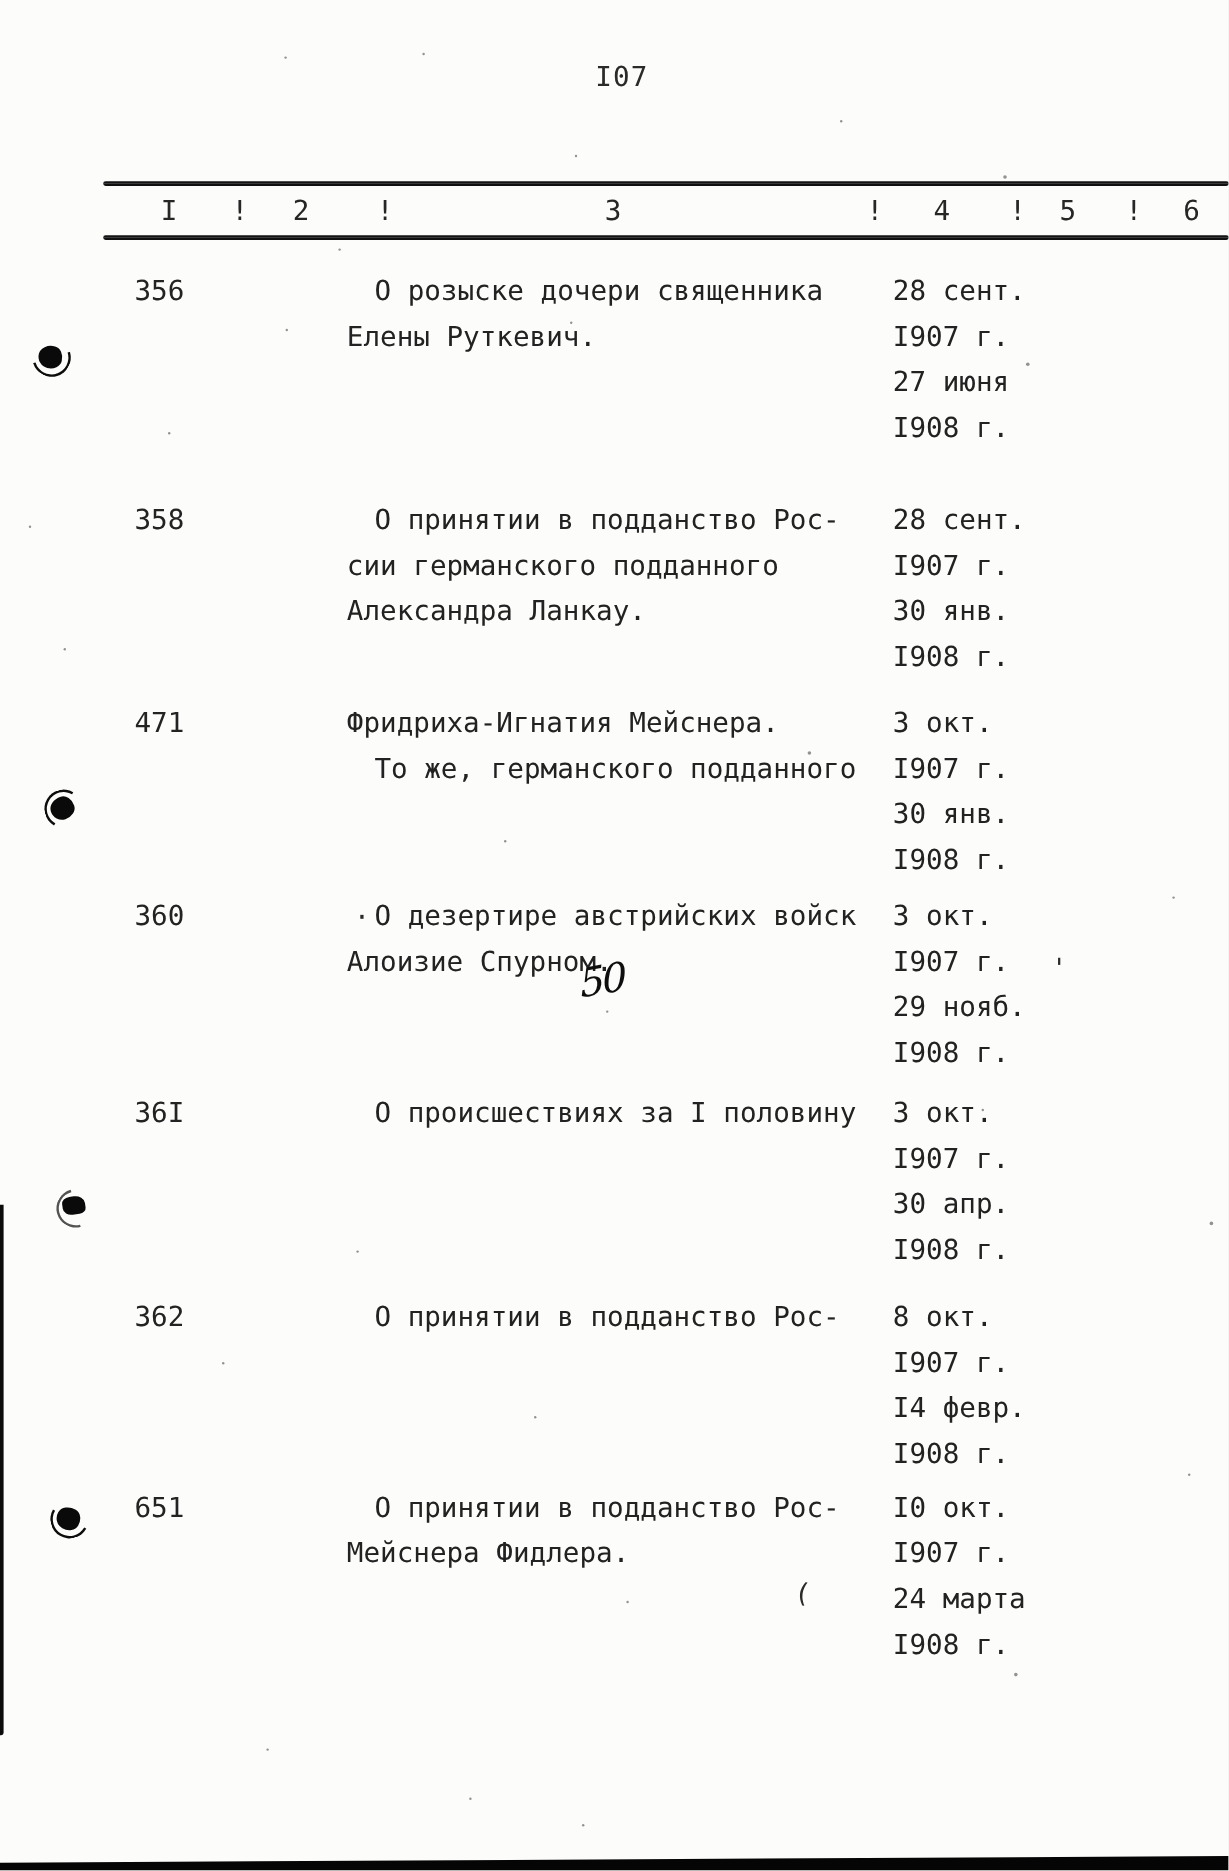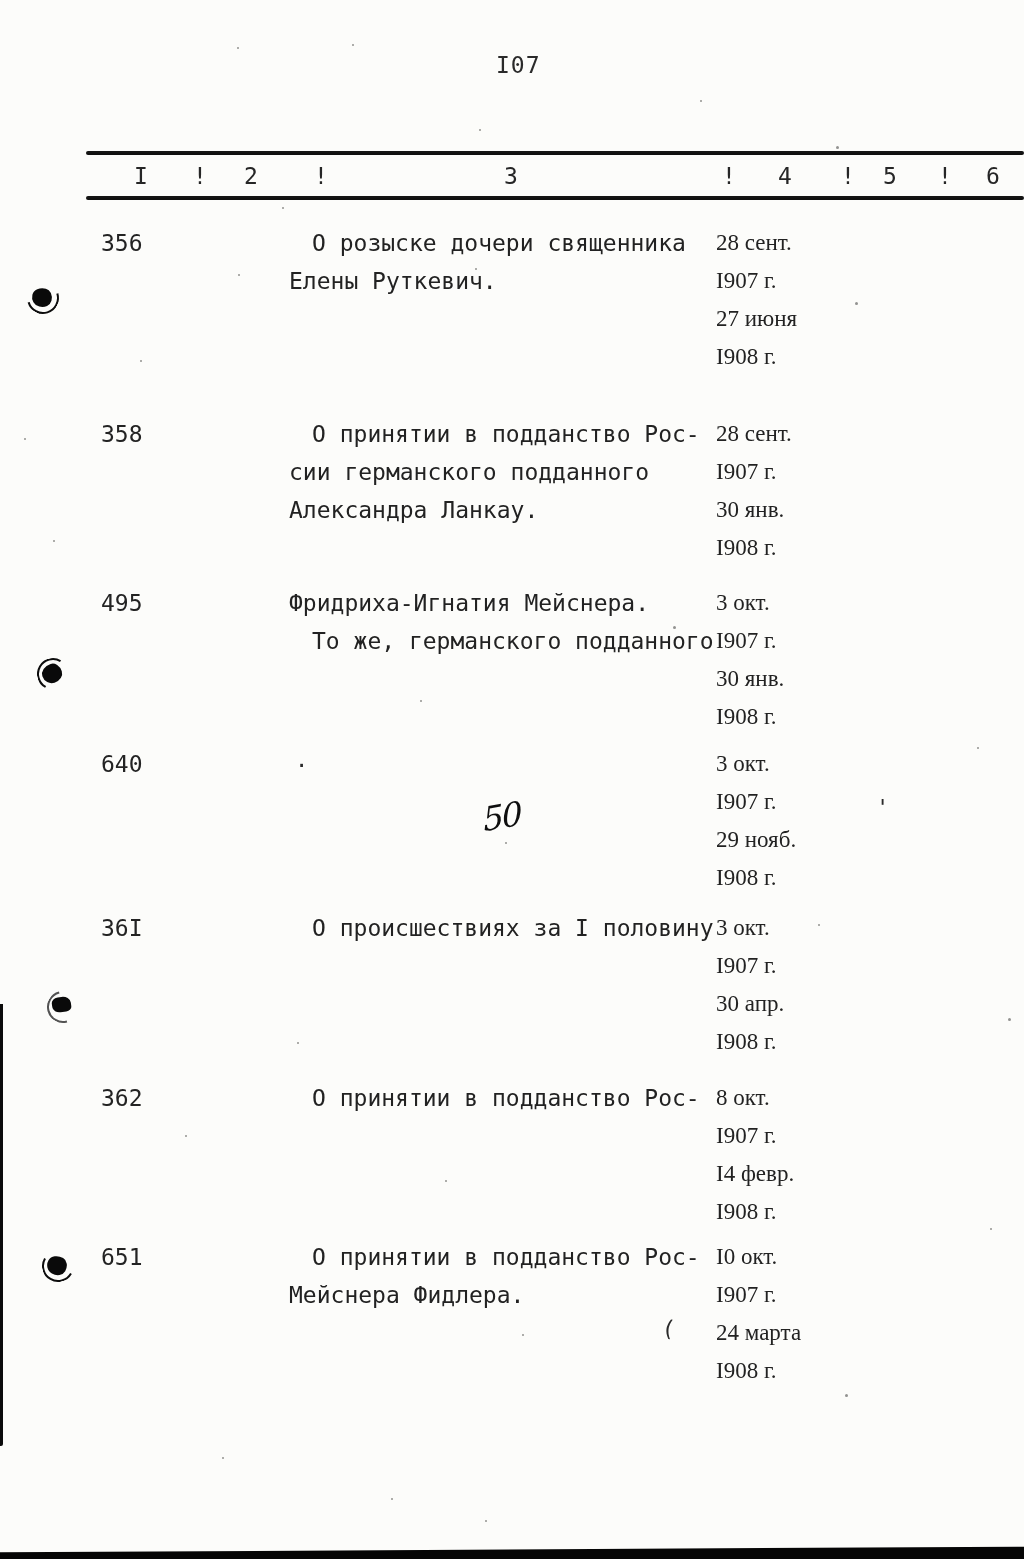--- a/index.html
+++ b/index.html
@@ -18,23 +18,23 @@
   }
   .rule{
     position:absolute;left:86px;width:938px;height:4px;
     background:linear-gradient(to bottom,#141414 0 45%,#3a3a3a 45% 60%,#101010 60% 100%);
     border-radius:2px;
   }
   .hlabel{
     position:absolute;top:159px;font-size:23px;line-height:34px;color:#262626;
   }
   .row{position:absolute;left:0;width:1024px;height:160px;}
-  .num{position:absolute;left:101px;top:0;font-size:23px;line-height:38px;color:#232323;}
+  .num{position:absolute;left:112px;top:0;font-size:23px;line-height:38px;color:#232323;}
   .desc{position:absolute;left:289px;top:0;width:450px;}
-  .dates{position:absolute;left:716px;top:0;width:150px;font-family:Liberation Serif, serif;}
+  .dates{position:absolute;left:744px;top:0;width:150px;}
   .line{height:38px;line-height:38px;font-size:23px;white-space:nowrap;color:#222;}
   .indent{padding-left:23px;}
   .handwritten{
     position:absolute;
     font-family:"DejaVu Serif", serif;
     font-style:italic;
     font-size:33px;
     color:#0e0e0e;
     transform:rotate(-10deg) skewX(-6deg);
     letter-spacing:-2px;
@@ -105,36 +105,40 @@
     </div>
     <div class="dates">
       <div class="line">28 сент.</div>
       <div class="line">I907 г.</div>
       <div class="line">30 янв.</div>
       <div class="line">I908 г.</div>
     </div>
   </div>
 
   <div class="row" style="top:584px">
-    <div class="num">495</div>
+    <div class="num">471</div>
     <div class="desc">
       <div class="line">Фридриха-Игнатия Мейснера.</div>
       <div class="line indent">То же, германского подданного</div>
     </div>
     <div class="dates">
       <div class="line">3 окт.</div>
       <div class="line">I907 г.</div>
       <div class="line">30 янв.</div>
       <div class="line">I908 г.</div>
     </div>
   </div>
 
   <div class="row" style="top:745px">
-    <div class="num">640</div>
+    <div class="num">360</div>
     <span class="stray" style="left:295px;top:10px">·</span>
+    <div class="desc">
+      <div class="line indent">О дезертире австрийских войск</div>
+      <div class="line">Алоизие Спурном.</div>
+    </div>
     <span class="handwritten" style="left:483px;top:52px">50</span>
     <span class="stray" style="left:876px;top:52px">'</span>
     <div class="dates">
       <div class="line">3 окт.</div>
       <div class="line">I907 г.</div>
       <div class="line">29 нояб.</div>
       <div class="line">I908 г.</div>
     </div>
   </div>
 

